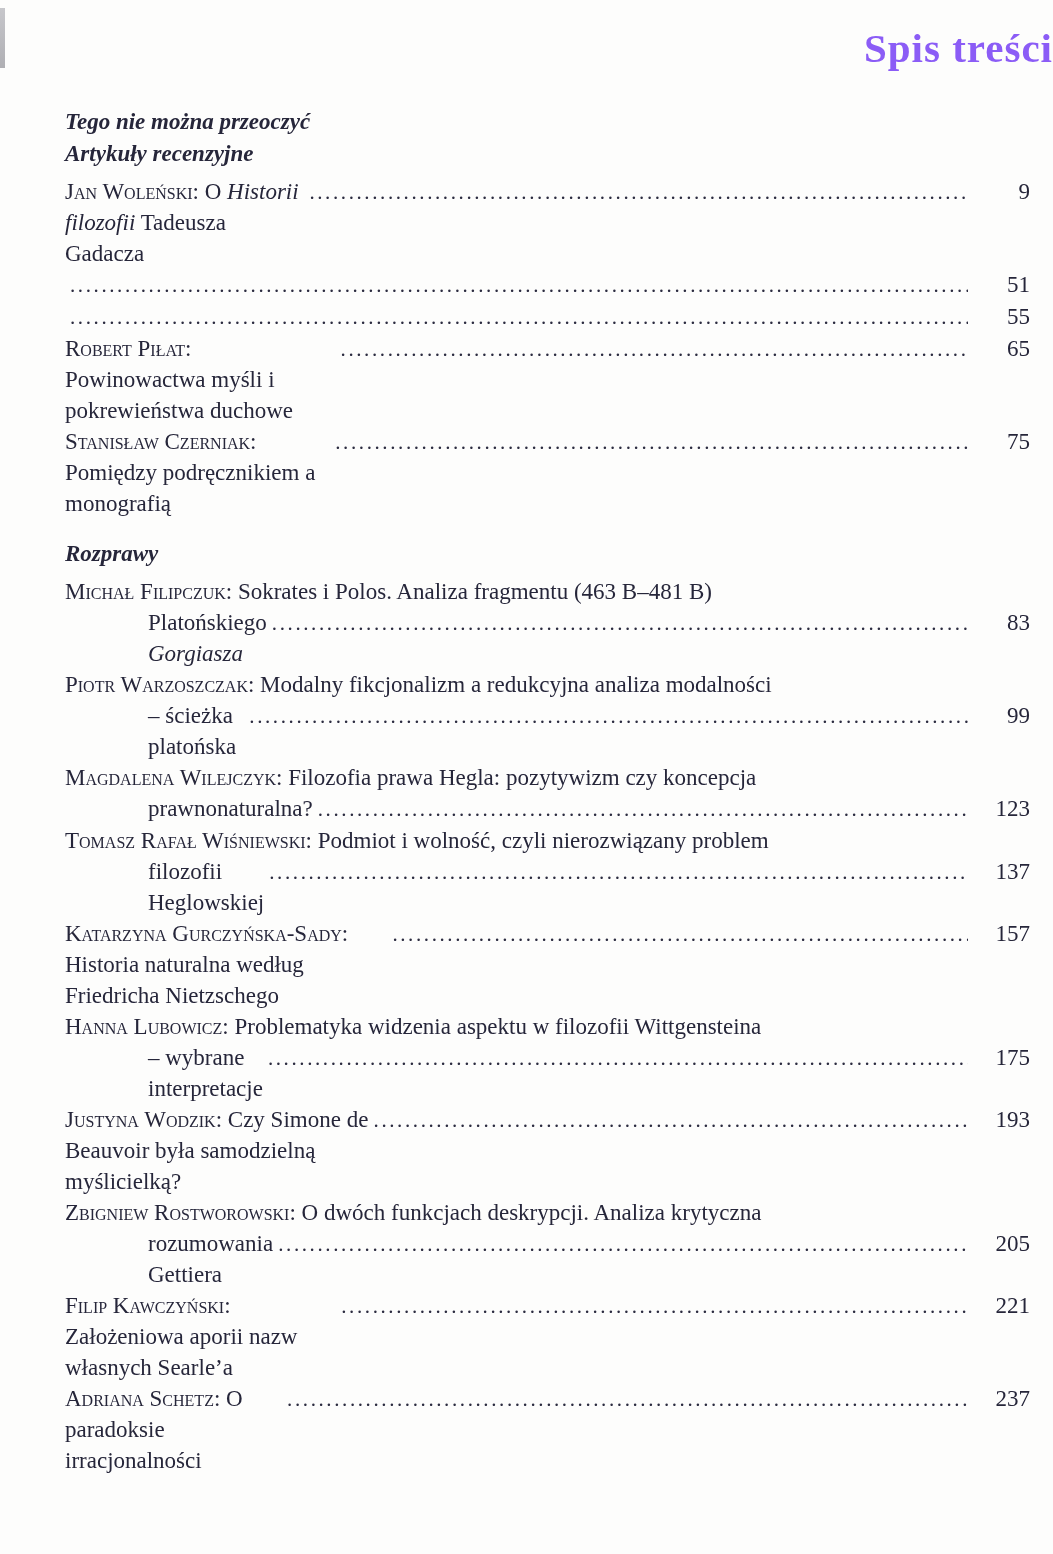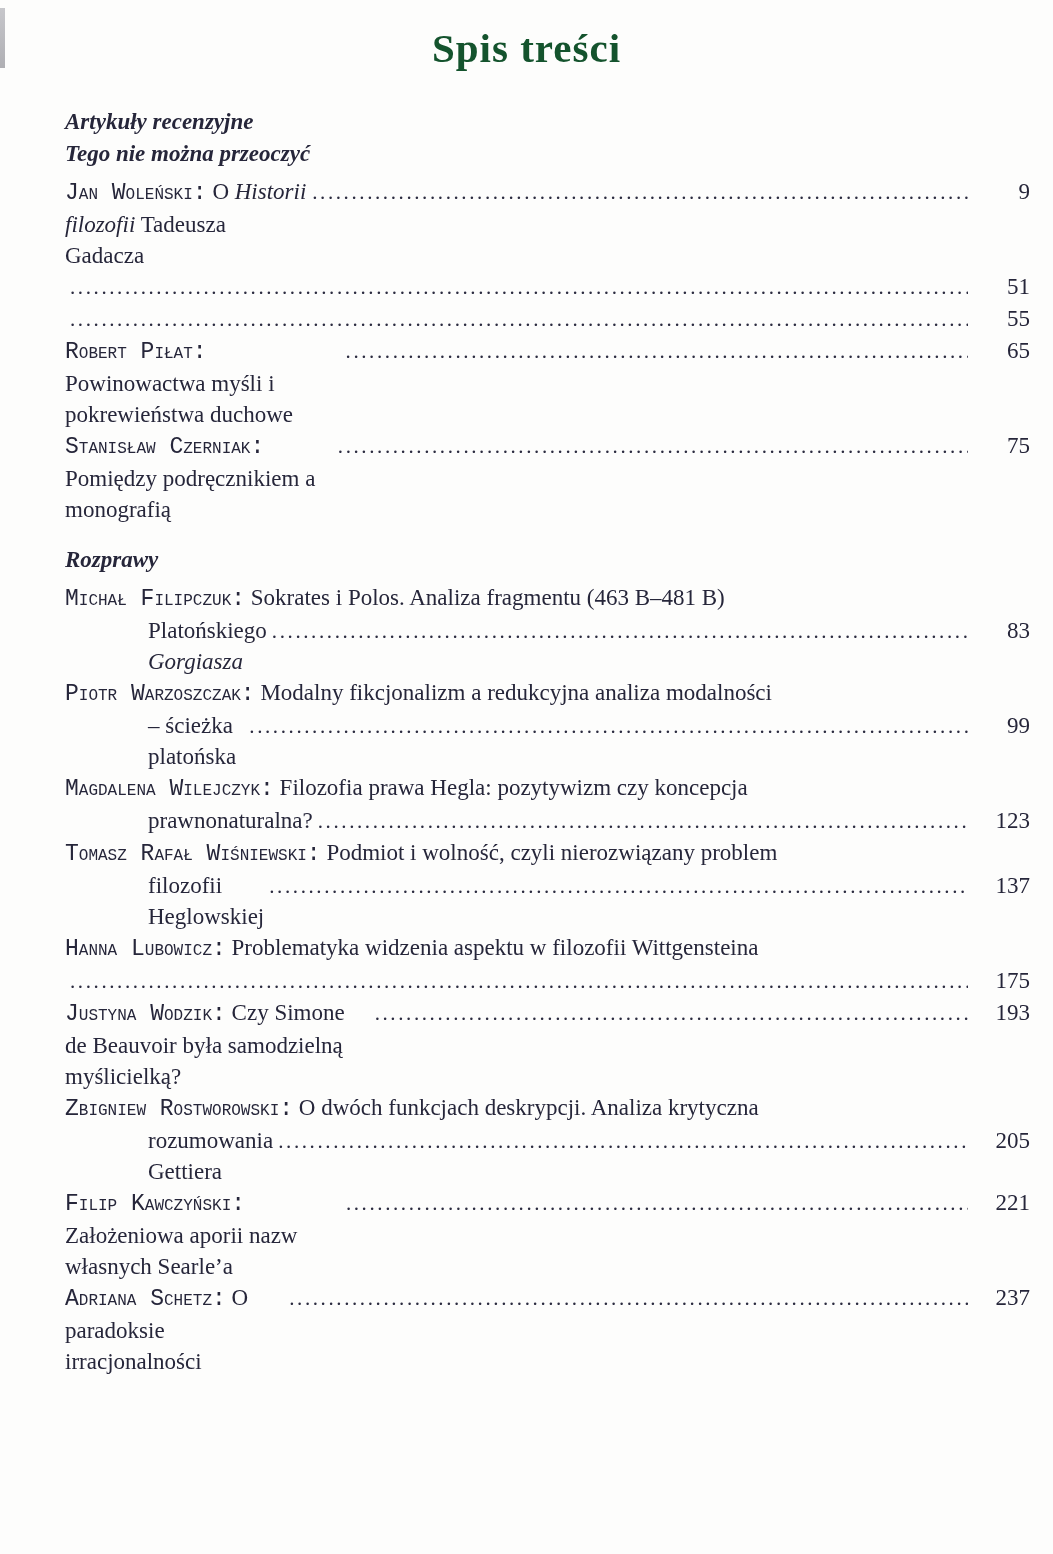--- a/index.html
+++ b/index.html
@@ -19,45 +19,45 @@
     overflow: hidden;
   }
   .scan-artifact {
     position: absolute;
     left: 0; top: 8px;
     width: 5px; height: 60px;
     background: linear-gradient(#9a9aa2, #6f6f78);
     opacity: .55;
   }
   .title {
-    text-align: center;
+    text-align: right;
     font-size: 41px;
     font-weight: bold;
     letter-spacing: 1px;
-    color: #14532d;
+    color: #8b5cf6;
     margin: 0 -23px 34px -65px;
     line-height: 48px;
   }
   .toc-section { margin-top: 19px; }
   .toc-section:first-child { margin-top: 0; }
   .headings { margin-bottom: 6px; }
   .heading {
     font-style: italic;
     font-weight: bold;
     font-size: 23px;
     line-height: 32px;
   }
   .row {
     display: flex;
     align-items: baseline;
     font-size: 23px;
     line-height: 31px;
   }
   .row.ind .txt { padding-left: 83px; }
-  .sc { font-variant: small-caps; font-family: Liberation Mono, monospace; }
+  .sc { font-variant: small-caps; }
   .it { font-style: italic; }
   .leader {
     flex: 1 1 auto;
     overflow: hidden;
     white-space: nowrap;
     margin: 0 16px 0 5px;
     min-width: 12px;
     color: #2c2c40;
   }
   .leader::after {
@@ -74,22 +74,22 @@
 </style>
 </head>
 <body>
 
 <main class="page">
   <div class="scan-artifact"></div>
   <h1 class="title">Spis treści</h1>
   <div>
       <section class="toc-section">
         <div class="headings">
+          <div class="heading">Tego nie można przeoczyć</div>
           <div class="heading">Artykuły recenzyjne</div>
-          <div class="heading">Tego nie można przeoczyć</div>
         </div>
         <div class="entry">
           <div class="row">
             <span class="txt"><span class="sc">Jan Woleński:</span><span> O </span><span class="it">Historii filozofii</span><span> Tadeusza Gadacza </span></span>
             <span class="leader"></span>
             <span class="pg">9</span>
           </div>
         </div>
         <div class="entry">
           <div class="row">
@@ -157,23 +157,31 @@
             <span class="txt"><span class="sc">Tomasz Rafał Wiśniewski:</span><span> Podmiot i wolność, czyli nierozwiązany problem</span></span>
           </div>
           <div class="row ind">
             <span class="txt"><span>filozofii Heglowskiej</span></span>
             <span class="leader"></span>
             <span class="pg">137</span>
           </div>
         </div>
         <div class="entry">
           <div class="row">
+            <span class="txt"><span class="sc">Katarzyna Gurczyńska-Sady:</span><span> Historia naturalna według Friedricha Nietzschego</span></span>
+            <span class="leader"></span>
+            <span class="pg">157</span>
+          </div>
+        </div>
+        <div class="entry">
+          <div class="row">
             <span class="txt"><span class="sc">Hanna Lubowicz:</span><span> Problematyka widzenia aspektu w filozofii Wittgensteina</span></span>
           </div>
           <div class="row ind">
+            <span class="txt"><span>– wybrane interpretacje</span></span>
             <span class="leader"></span>
             <span class="pg">175</span>
           </div>
         </div>
         <div class="entry">
           <div class="row">
             <span class="txt"><span class="sc">Justyna Wodzik:</span><span> Czy Simone de Beauvoir była samodzielną myślicielką?</span></span>
             <span class="leader"></span>
             <span class="pg">193</span>
           </div>

